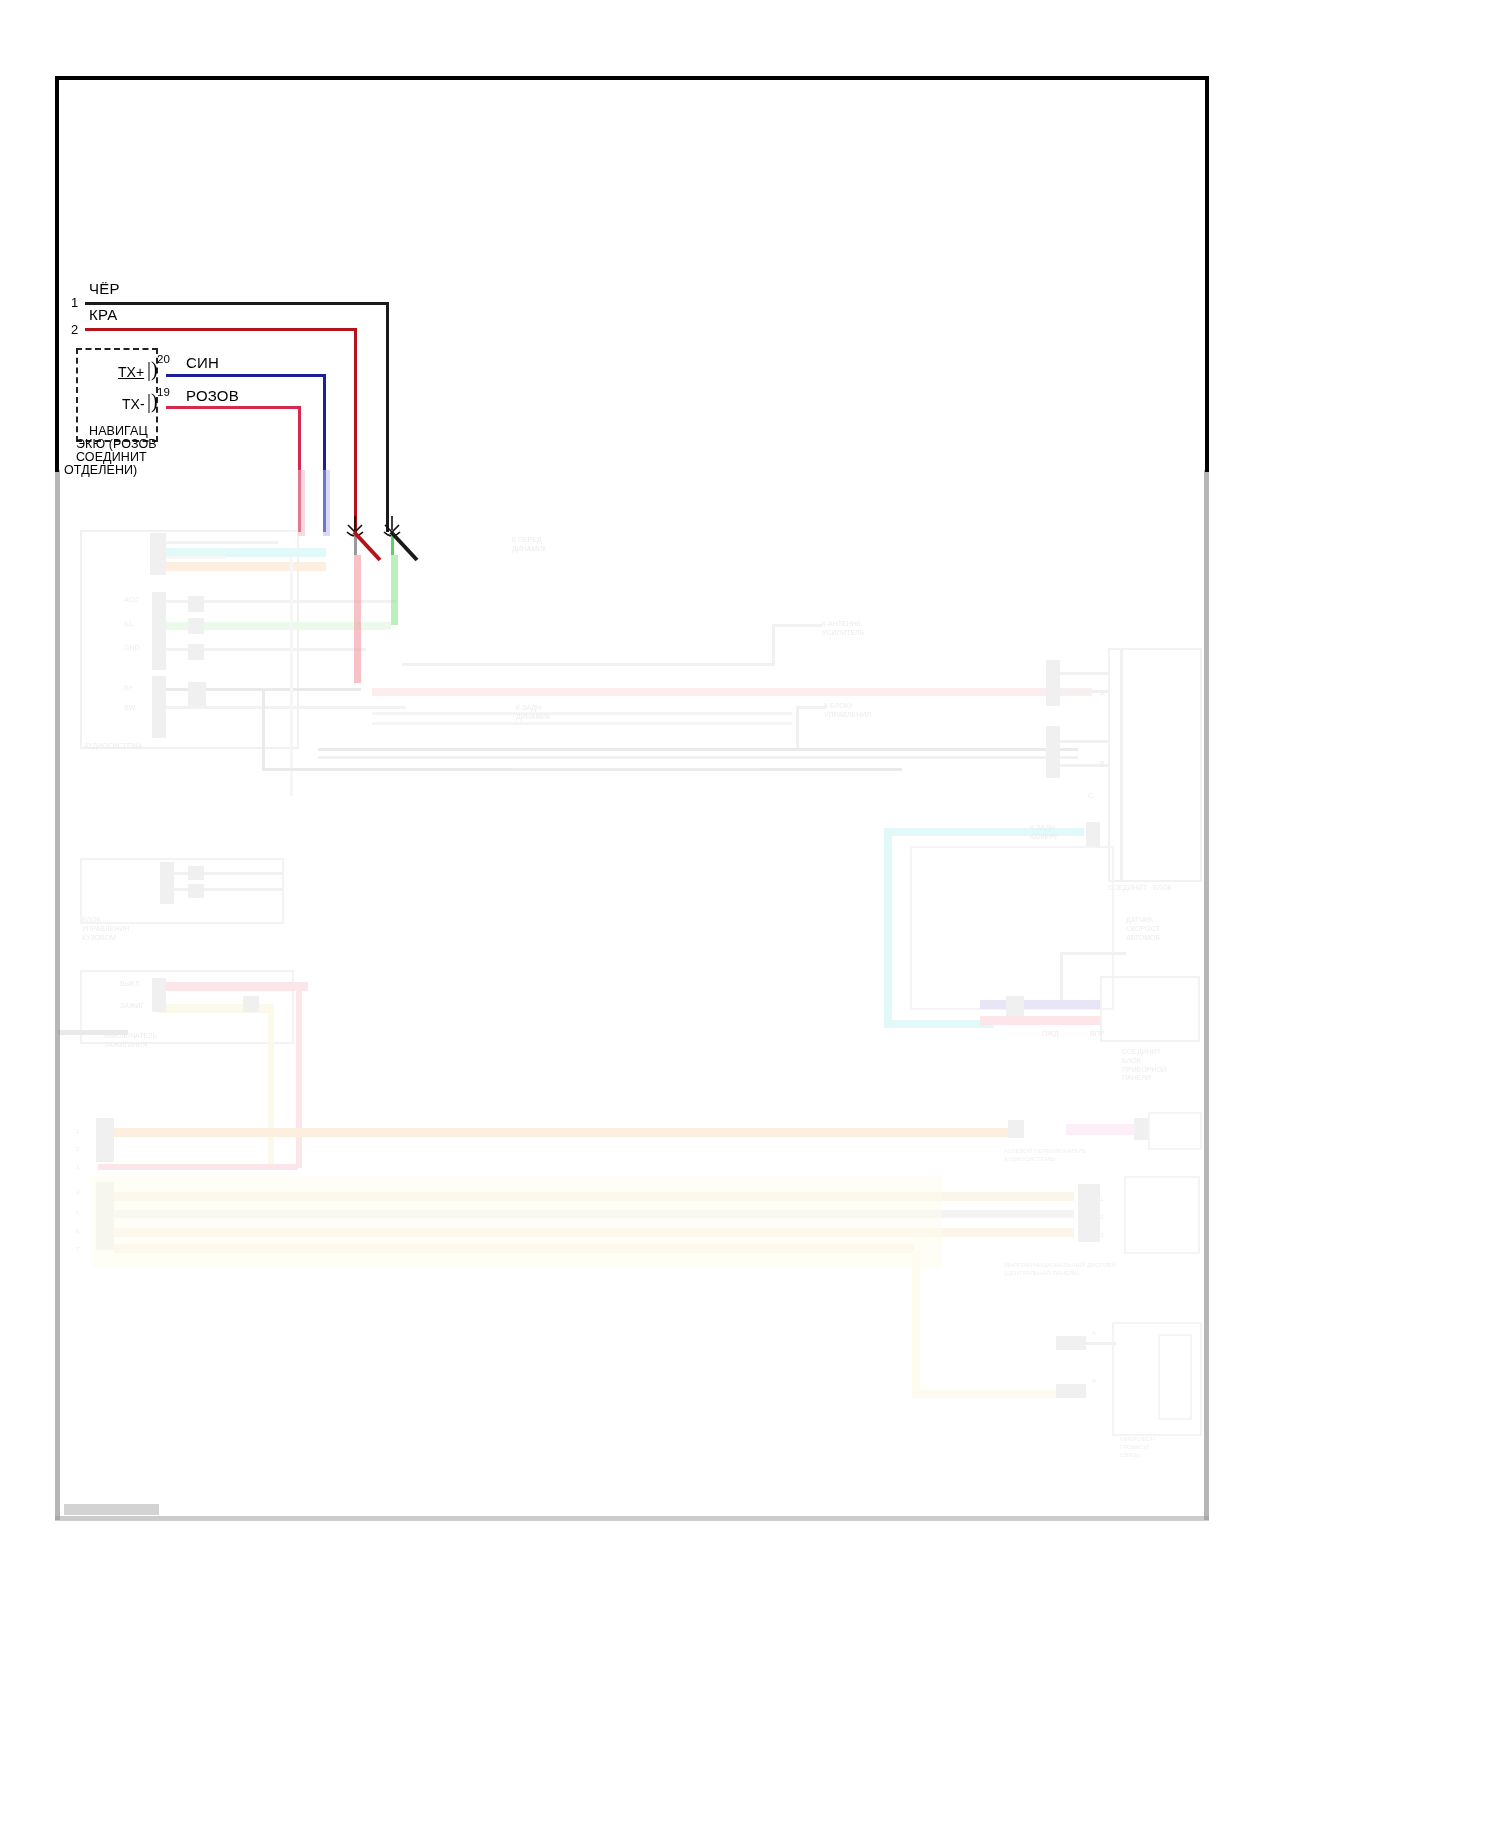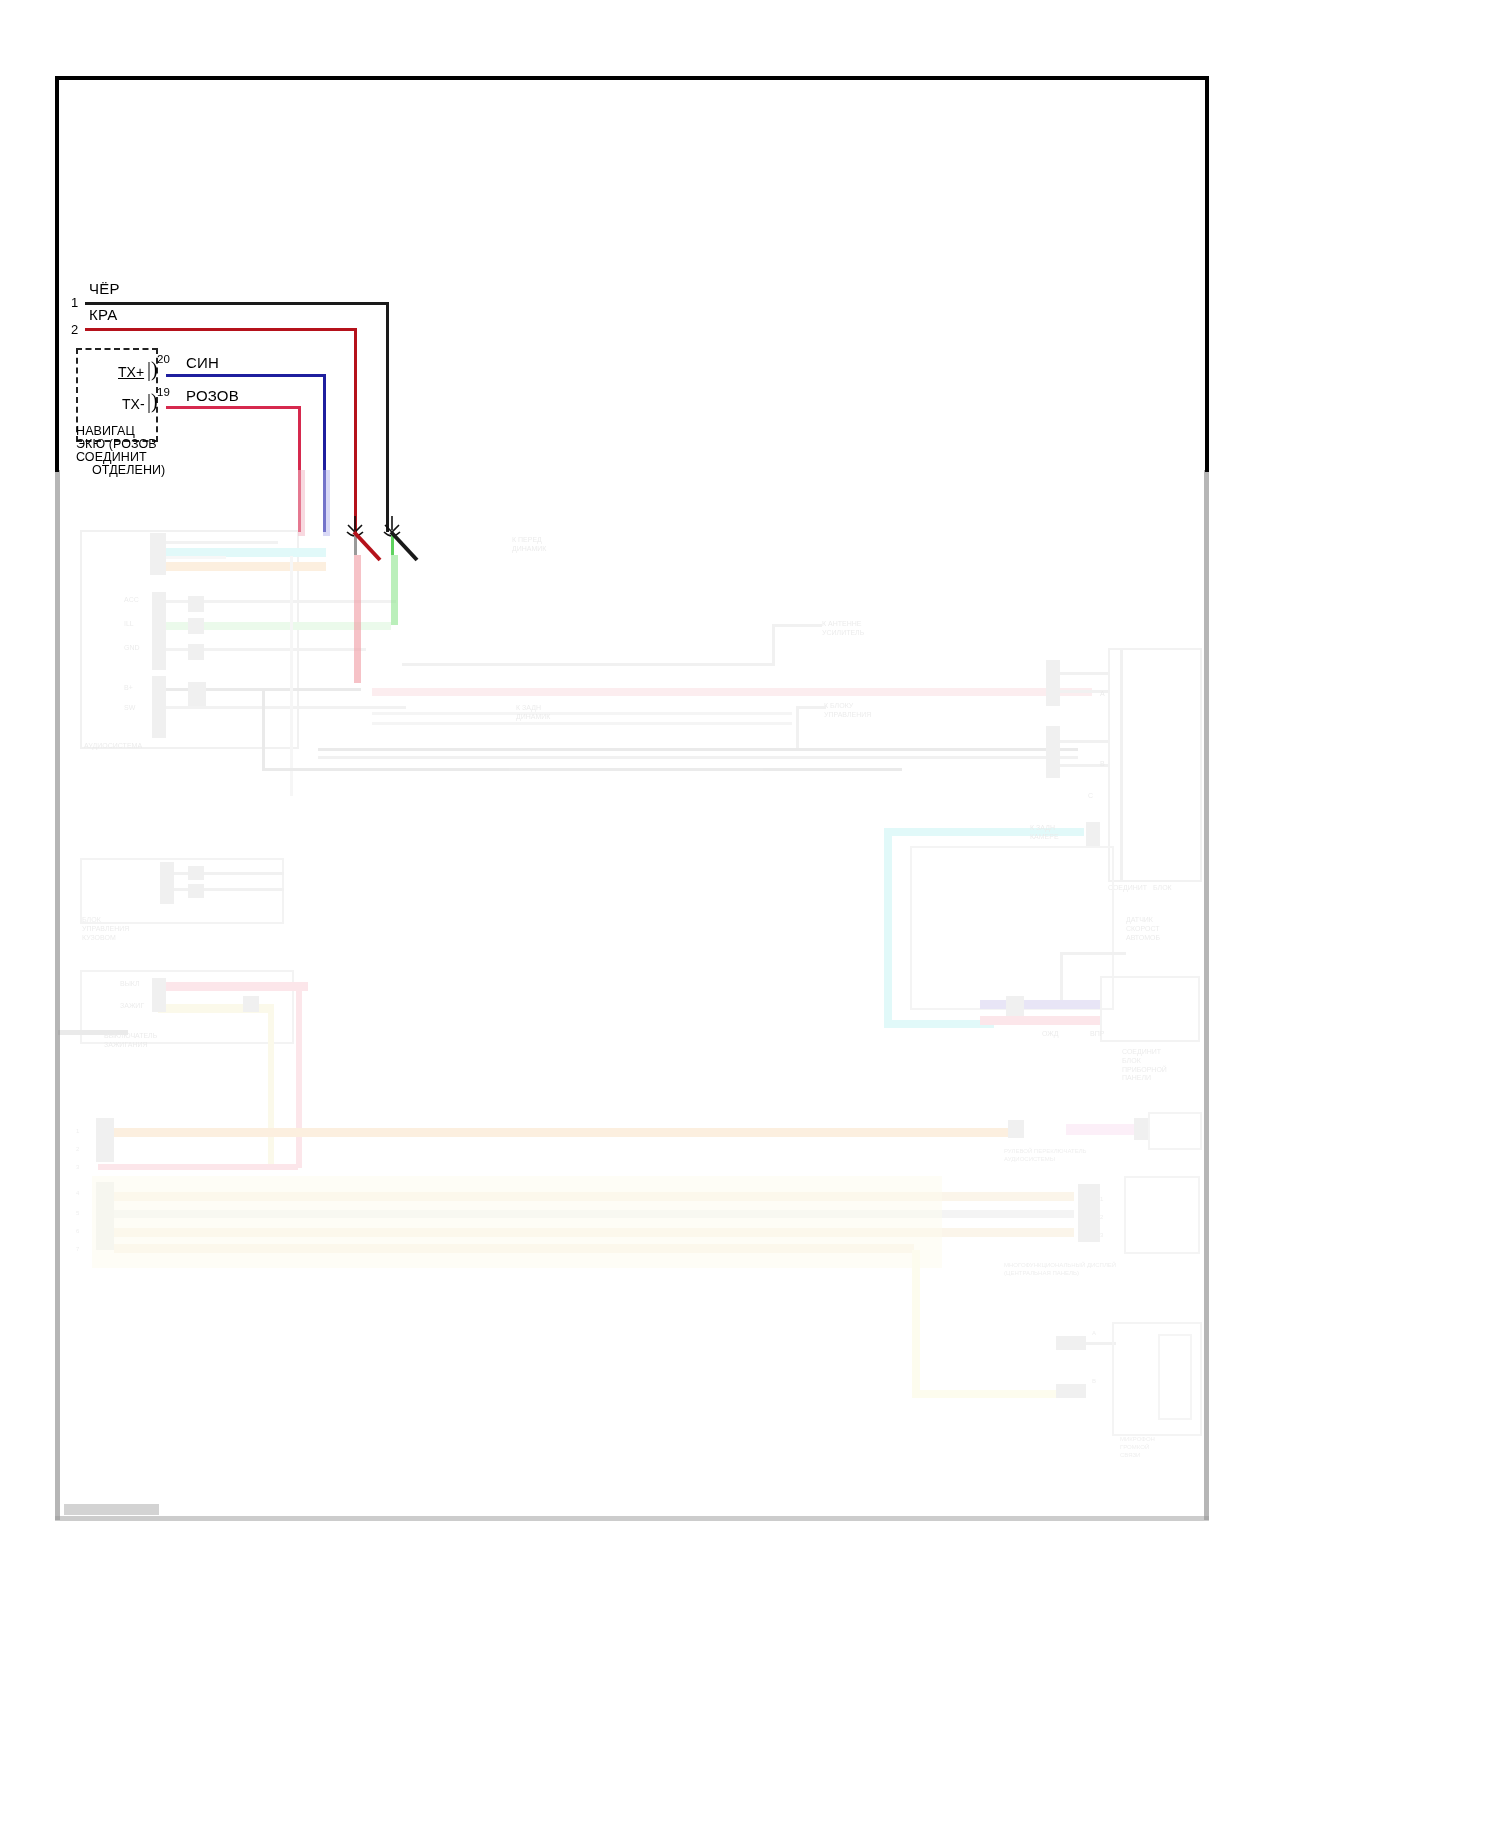--- a/index.html
+++ b/index.html
@@ -247,24 +247,24 @@
   <div class="wire hline" style="left:166px;top:374px;width:160px;background:#1f1f9e;"></div>
   <div class="wire vline" style="left:323px;top:374px;height:158px;background:#1f1f9e;"></div>
 
   <div class="term-lbl" style="left:122px;top:396px;">TX-</div>
   <div class="conn-paren" style="left:147px;top:391px;">|)</div>
   <div class="pin-small" style="left:157px;top:386px;">19</div>
   <div class="lbl wire-name" style="left:186px;top:388px;">РОЗОВ</div>
   <div class="wire hline" style="left:166px;top:406px;width:135px;background:#d6294e;"></div>
   <div class="wire vline" style="left:298px;top:406px;height:126px;background:#d6294e;"></div>
 
-  <div class="ecu-cap" style="left:76px;top:424px;">НАВИГАЦ</div>
+  <div class="ecu-cap" style="left:89px;top:424px;">НАВИГАЦ</div>
   <div class="ecu-cap" style="left:76px;top:437px;">ЭКЮ (РОЗОВ</div>
   <div class="ecu-cap" style="left:76px;top:450px;">СОЕДИНИТ</div>
-  <div class="ecu-cap" style="left:92px;top:463px;">ОТДЕЛЕНИ)</div>
+  <div class="ecu-cap" style="left:64px;top:463px;">ОТДЕЛЕНИ)</div>
 
   <svg class="splice" style="left:342px;top:516px;" viewBox="0 0 26 30">
     <path d="M13 0 V14" stroke="#111" stroke-width="1.6" fill="none"></path>
     <path d="M6 9 L13 16 L20 9" stroke="#111" stroke-width="1.6" fill="none"></path>
     <path d="M5 16 Q13 24 21 16" stroke="#111" stroke-width="1.6" fill="none"></path>
   </svg>
   <div class="wire vline" style="left:354px;top:533px;height:22px;background:#9a9a9a;"></div>
   <svg style="position:absolute;left:350px;top:530px;width:40px;height:36px;" viewBox="0 0 40 36">
     <path d="M4 2 L30 30" stroke="#b5121b" stroke-width="4" fill="none"></path>
   </svg>

